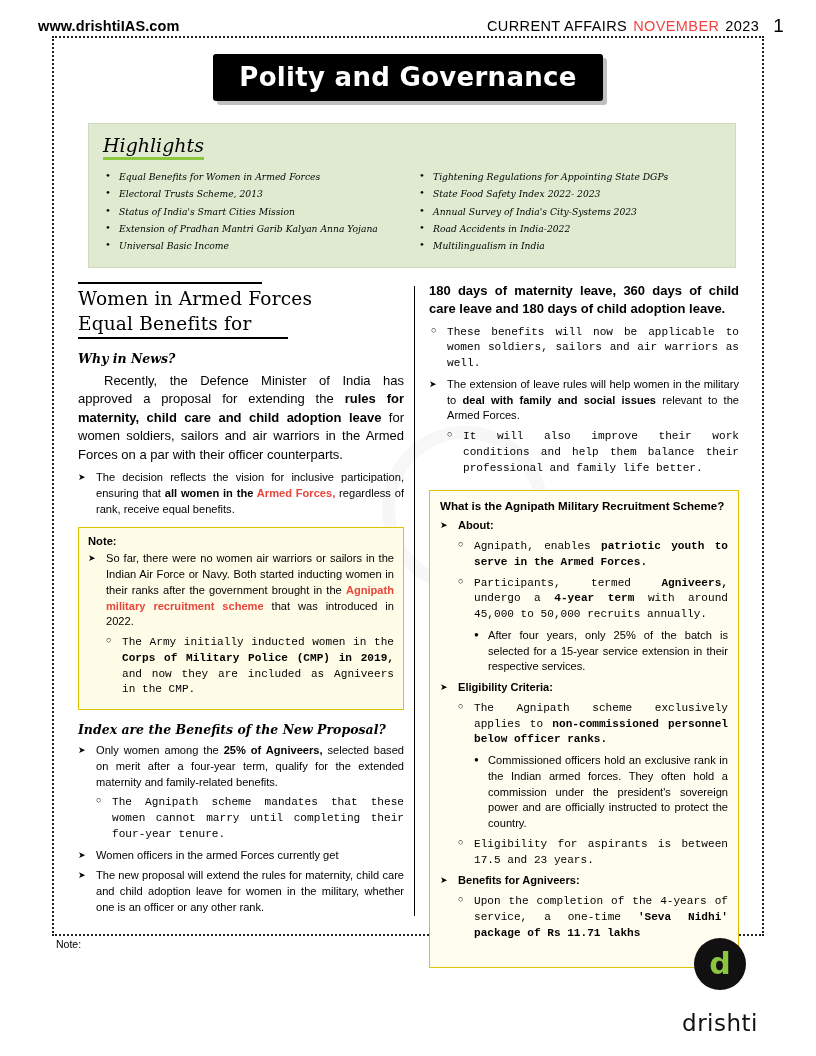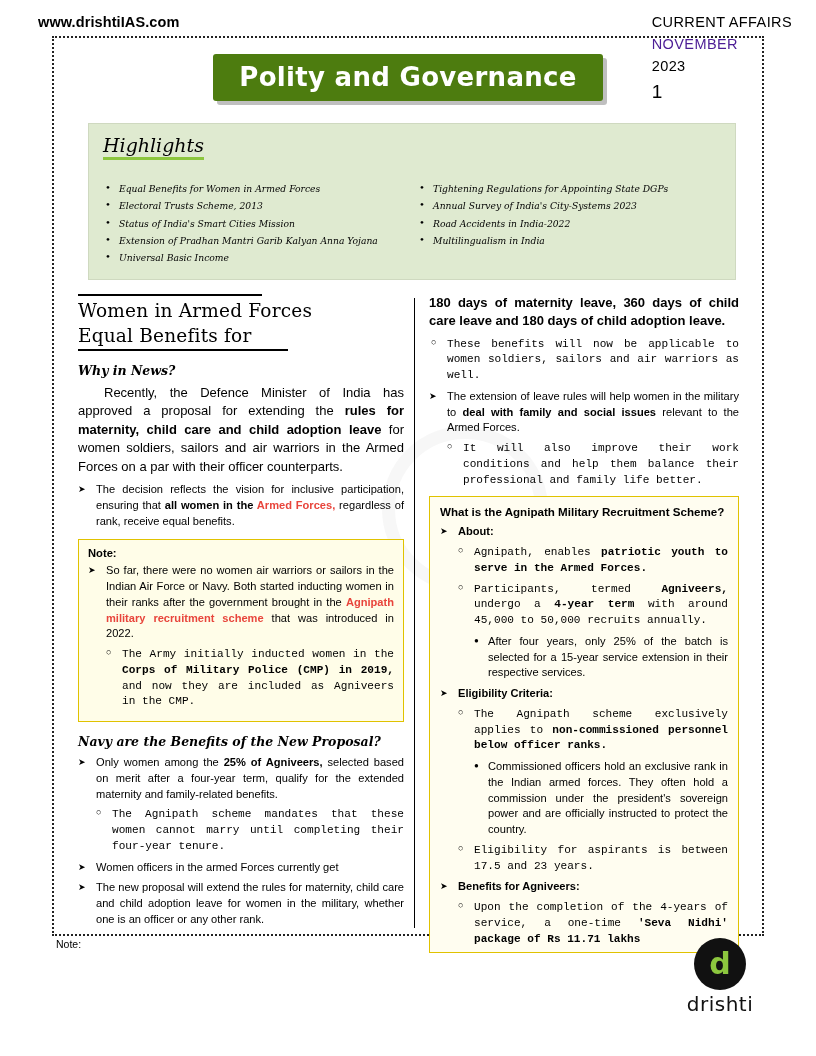--- a/index.html
+++ b/index.html
@@ -34,24 +34,23 @@
   }
   .site-url {
     font-weight: bold;
     color: #000;
     letter-spacing: .1px;
   }
   .hdr-right {
     display: flex;
     gap: 6px;
     align-items: baseline;
-    flex-direction: column;
   }
   .hdr-ca { letter-spacing: .4px; }
-  .hdr-month { color: #4c1d95; letter-spacing: .4px; }
+  .hdr-month { color: #ef4444; letter-spacing: .4px; }
   .hdr-year { letter-spacing: .4px; }
   .page-num {
     font-size: 19px;
     margin-left: 8px;
     position: relative;
     top: 1px;
   }
   
   .frame {
     position: absolute;
@@ -73,21 +72,21 @@
   }
   
   .banner-wrap {
     display: flex;
     justify-content: center;
     margin-top: 4px;
     position: relative;
   }
   .banner {
     position: relative;
-    background: #4d7c0f;
+    background: #000000;
     color: #fff;
     font-size: 26px;
     font-weight: bold;
     padding: 8px 26px 9px 26px;
     border-radius: 3px;
     letter-spacing: .3px;
     font-family: "DejaVu Sans", sans-serif;
     box-shadow: 4px 4px 0 rgba(0,0,0,.25);
   }
   
@@ -102,21 +101,20 @@
     font-style: italic;
     font-family: "DejaVu Serif", serif;
     display: inline-block;
     border-bottom: 3px solid #8cc63e;
     padding-bottom: 1px;
     margin-bottom: 8px;
   }
   .hl-cols {
     display: flex;
     gap: 10px;
-    margin-top: 12px;
   }
   .hl-col { width: 50%; }
   .hl-item {
     font-size: 9.2px;
     font-style: italic;
     font-family: "DejaVu Serif", serif;
     line-height: 1.45;
     padding: 2px 0 2px 16px;
     position: relative;
   }
@@ -231,22 +229,22 @@
     margin: 10px 0 12px 0;
   }
   .note-box .nb-title {
     font-size: 11.2px;
     font-weight: bold;
     margin-bottom: 4px;
   }
   .q-box {
     border: 1px solid #e0c200;
     background: #fffdf0;
-    padding: 8px 10px 0 10px;
-    margin-top: 8px;
+    padding: 8px 10px 21px 10px;
+    margin-top: 14px;
   }
   .q-box .qb-title {
     font-size: 11.6px;
     font-weight: bold;
     margin-bottom: 6px;
   }
   
   .watermark {
     position: absolute;
     left: 330px;
@@ -287,23 +285,23 @@
   }
   .logo-d {
     color: #8cc63e;
     font-family: "DejaVu Sans", sans-serif;
     font-weight: bold;
     font-size: 30px;
     line-height: 52px;
   }
   .logo-text {
     font-family: "DejaVu Sans", sans-serif;
-    font-size: 20px;
+    font-size: 23px;
     letter-spacing: .5px;
-    margin-top: 2px;
+    margin-top: 20px;
     color: #111;
   }
 </style>
 </head>
 <body>
 
 <div class="page">
 
   <div class="top-header">
     <div class="site-url">www.drishtiIAS.com</div>
@@ -328,20 +326,21 @@
       <div class="hl-cols">
         <div class="hl-col">
           <div class="hl-item">Equal Benefits for Women in Armed Forces</div>
           <div class="hl-item">Electoral Trusts Scheme, 2013</div>
           <div class="hl-item">Status of India's Smart Cities Mission</div>
           <div class="hl-item">Extension of Pradhan Mantri Garib Kalyan Anna Yojana</div>
           <div class="hl-item">Universal Basic Income</div>
         </div>
         <div class="hl-col">
           <div class="hl-item">Tightening Regulations for Appointing State DGPs</div>
+          <div class="hl-item">State Food Safety Index 2022- 2023</div>
           <div class="hl-item">Annual Survey of India's City-Systems 2023</div>
           <div class="hl-item">Road Accidents in India-2022</div>
           <div class="hl-item">Multilingualism in India</div>
         </div>
       </div>
     </div>
 
     <div class="watermark">
       <div class="wm-c"></div>
     </div>
@@ -362,21 +361,21 @@
         </ul>
 
         <div class="note-box">
           <div class="nb-title">Note:</div>
           <ul class="lvl1">
             <li class="b1"><span>So far, there were no women air warriors or sailors in the Indian Air Force or Navy. Both started inducting women in their ranks after the government brought in the </span><span class="red">Agnipath military recruitment scheme</span><span> that was introduced in 2022.</span></li>
             <li class="b2"><span>The Army initially inducted women in the </span><b>Corps of Military Police (CMP) in 2019,</b><span> and now they are included as Agniveers in the CMP.</span></li>
           </ul>
         </div>
 
-        <div class="sec-head">Navy are the Benefits of the New Proposal?</div>
+        <div class="sec-head">Index are the Benefits of the New Proposal?</div>
         <ul class="lvl1">
           <li class="b1"><span>Only women among the </span><b>25% of Agniveers,</b><span> selected based on merit after a four-year term, qualify for the extended maternity and family-related benefits.</span></li>
           <li class="b2">The Agnipath scheme mandates that these women cannot marry until completing their four-year tenure.</li>
           <li class="b1"><span>Women officers in the armed Forces currently get </span></li>
           <li class="b1">The new proposal will extend the rules for maternity, child care and child adoption leave for women in the military, whether one is an officer or any other rank.</li>
         </ul>
       </div>
 
       <div class="col-div"></div>
 

